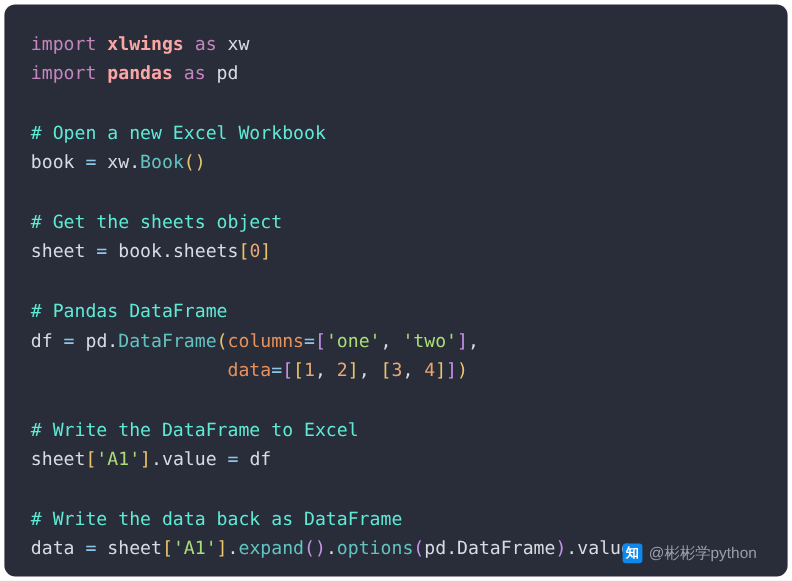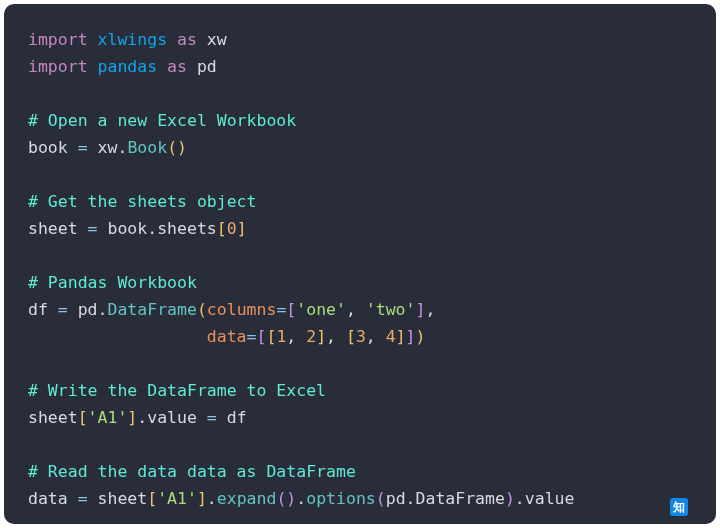--- a/index.html
+++ b/index.html
@@ -21,21 +21,21 @@
     font-family: "Menlo", "Consolas", "DejaVu Sans Mono", monospace;
     font-size: 16.5px;
     line-height: 27px;
     color: #d7dbe3;
     white-space: pre;
     position: relative;
     overflow: hidden;
   }
   .kw-import { color: #c586c0; }
   .kw-as     { color: #c586c0; }
-  .mod       { color: #0ea5e9; }
+  .mod       { color: #fca5a5; font-weight: bold; }
   .alias     { color: #d7dbe3; }
   .comment   { color: #5eead4; }
   .ident     { color: #d7dbe3; }
   .op        { color: #8dc5e8; }
   .dot       { color: #d7dbe3; }
   .func      { color: #62c3c1; }
   .kwarg     { color: #e8915c; }
   .num       { color: #e8a871; }
   .str       { color: #a9dd78; }
   .punct     { color: #d7dbe3; }
@@ -72,24 +72,25 @@
 
 <div class="code-block"><span><span class="kw-import">import</span> <span class="mod">xlwings</span> <span class="kw-as">as</span> <span class="alias">xw</span></span>
 <span><span class="kw-import">import</span> <span class="mod">pandas</span> <span class="kw-as">as</span> <span class="alias">pd</span></span>
 
 <span><span class="comment"># Open a new Excel Workbook</span></span>
 <span><span class="ident">book</span> <span class="op">=</span> <span class="ident">xw</span><span class="dot">.</span><span class="func">Book</span><span class="paren">(</span><span class="paren">)</span></span>
 
 <span><span class="comment"># Get the sheets object</span></span>
 <span><span class="ident">sheet</span> <span class="op">=</span> <span class="ident">book</span><span class="dot">.</span><span class="ident">sheets</span><span class="paren">[</span><span class="num">0</span><span class="paren">]</span></span>
 
-<span><span class="comment"># Pandas Workbook</span></span>
+<span><span class="comment"># Pandas DataFrame</span></span>
 <span><span class="ident">df</span> <span class="op">=</span> <span class="ident">pd</span><span class="dot">.</span><span class="func">DataFrame</span><span class="paren">(</span><span class="kwarg">columns</span><span class="op">=</span><span class="bracket">[</span><span class="str">'one'</span><span class="punct">,</span> <span class="str">'two'</span><span class="bracket">]</span><span class="punct">,</span></span>
 <span><span>                  </span><span class="kwarg">data</span><span class="op">=</span><span class="bracket">[</span><span class="paren">[</span><span class="num">1</span><span class="punct">,</span> <span class="num">2</span><span class="paren">]</span><span class="punct">,</span> <span class="paren">[</span><span class="num">3</span><span class="punct">,</span> <span class="num">4</span><span class="paren">]</span><span class="bracket">]</span><span class="paren">)</span></span>
 
 <span><span class="comment"># Write the DataFrame to Excel</span></span>
 <span><span class="ident">sheet</span><span class="paren">[</span><span class="str">'A1'</span><span class="paren">]</span><span class="dot">.</span><span class="ident">value</span> <span class="op">=</span> <span class="ident">df</span></span>
 
-<span><span class="comment"># Read the data data as DataFrame</span></span>
+<span><span class="comment"># Write the data back as DataFrame</span></span>
 <span><span class="ident">data</span> <span class="op">=</span> <span class="ident">sheet</span><span class="paren">[</span><span class="str">'A1'</span><span class="paren">]</span><span class="dot">.</span><span class="func">expand</span><span class="bracket">(</span><span class="bracket">)</span><span class="dot">.</span><span class="func">options</span><span class="bracket">(</span><span class="ident">pd</span><span class="dot">.</span><span class="ident">DataFrame</span><span class="bracket">)</span><span class="dot">.</span><span class="ident">value</span></span><div class="caption">
     <span class="zhihu-icon">知</span>
+    <span>@彬彬学python</span>
   </div>
 </div>
 
 </body></html>

